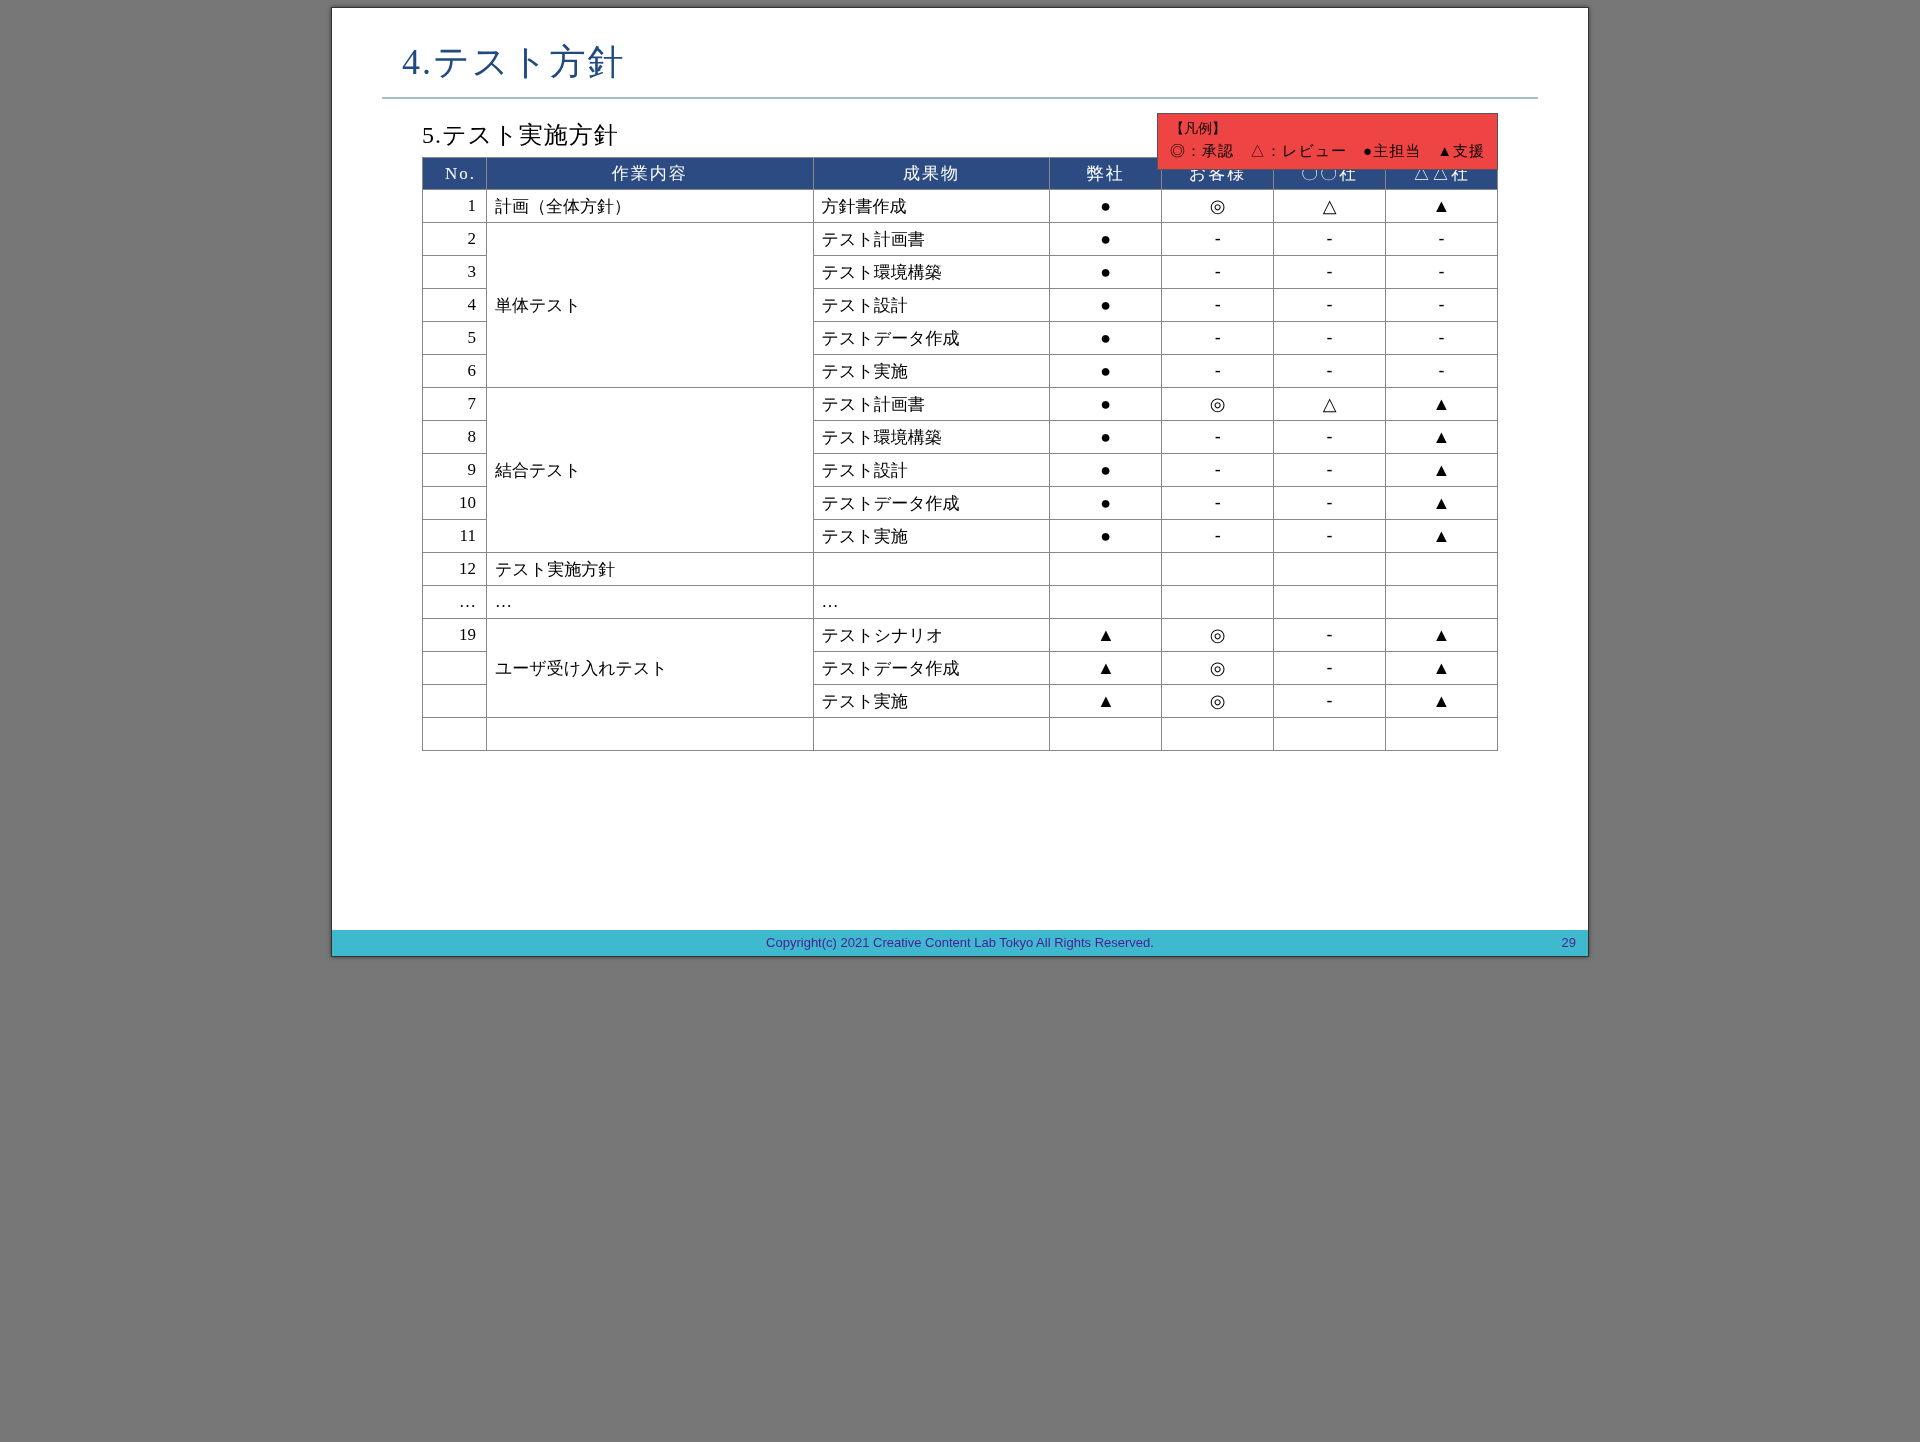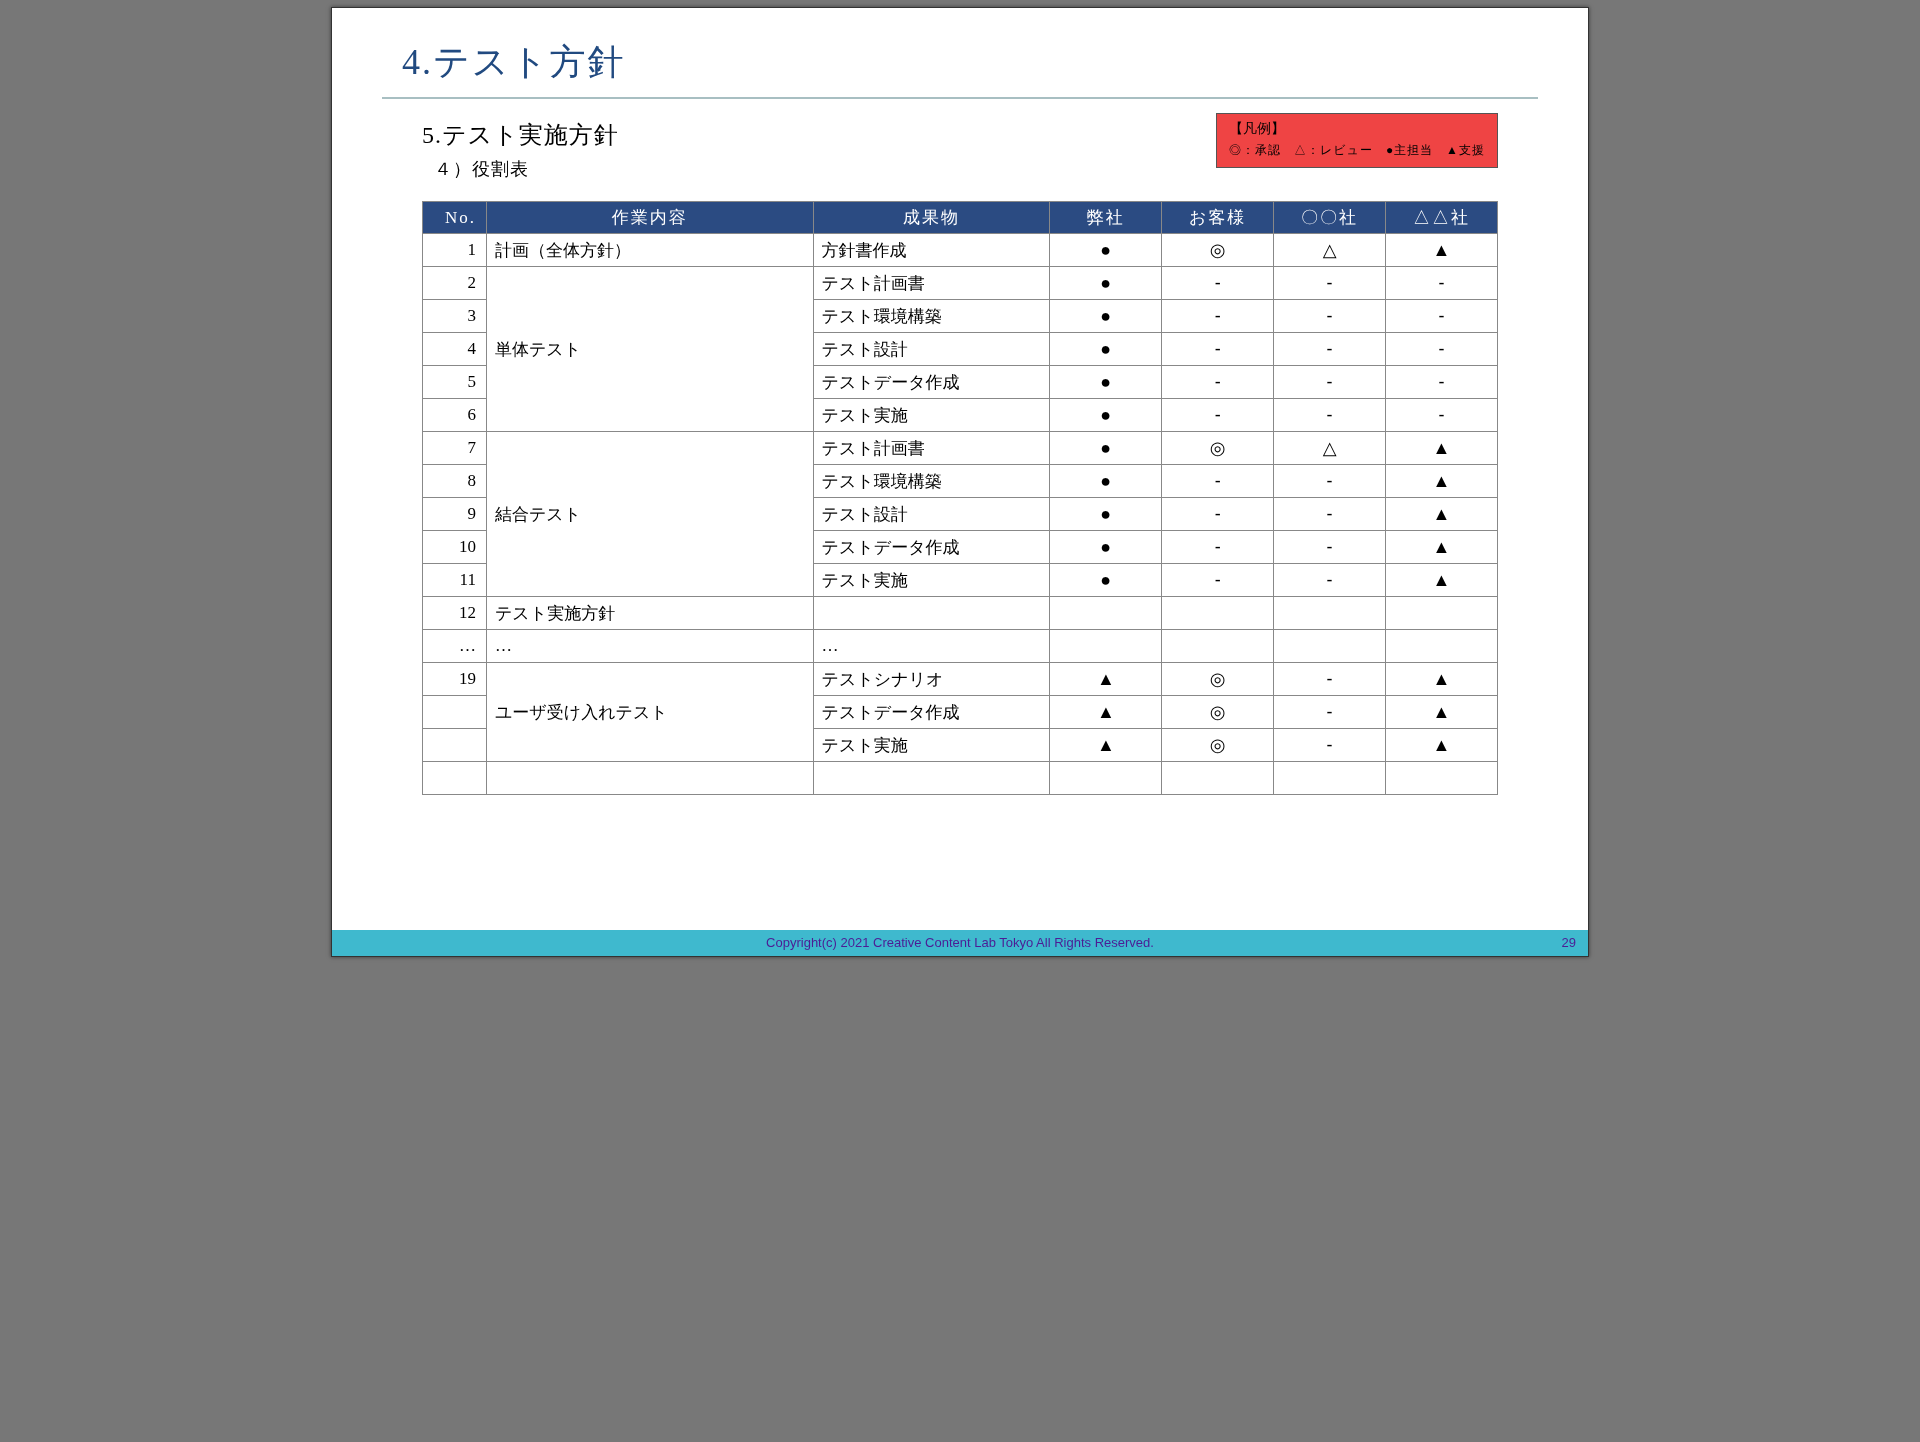--- a/index.html
+++ b/index.html
@@ -57,21 +57,21 @@
     padding: 6px 12px 8px 12px;
     font-family: "Yu Gothic", "Hiragino Sans", sans-serif;
     font-size: 15px;
     background: #ef4444;
   }
   .legend-title {
     font-size: 14px;
     margin-bottom: 4px;
   }
   .legend-items {
-    font-size: 12px;
+    font-size: 15px;
     letter-spacing: 1px;
   }
   table.role-table {
     border-collapse: collapse;
     width: 100%;
     font-family: "Yu Mincho", "Hiragino Mincho ProN", serif;
     font-size: 17px;
   }
   table.role-table th {
     background: #2b4b82;
@@ -116,21 +116,20 @@
 </head>
 <body>
 
 <div class="page-wrap">
   <div class="content">
     <h1 class="page-title">4.テスト方針</h1>
     <hr class="hr">
 
     <div class="sub-area">
       <h2 class="subtitle">5.テスト実施方針</h2>
-      <h3 class="subsub">４）役割表</h3>
 
       <div class="legend-box">
         <div class="legend-title">【凡例】</div>
         <div class="legend-items">◎：承認　△：レビュー　●主担当　▲支援</div>
       </div>
 
       <table class="role-table">
         <thead>
           <tr>
             <th class="col-no">No.</th>

